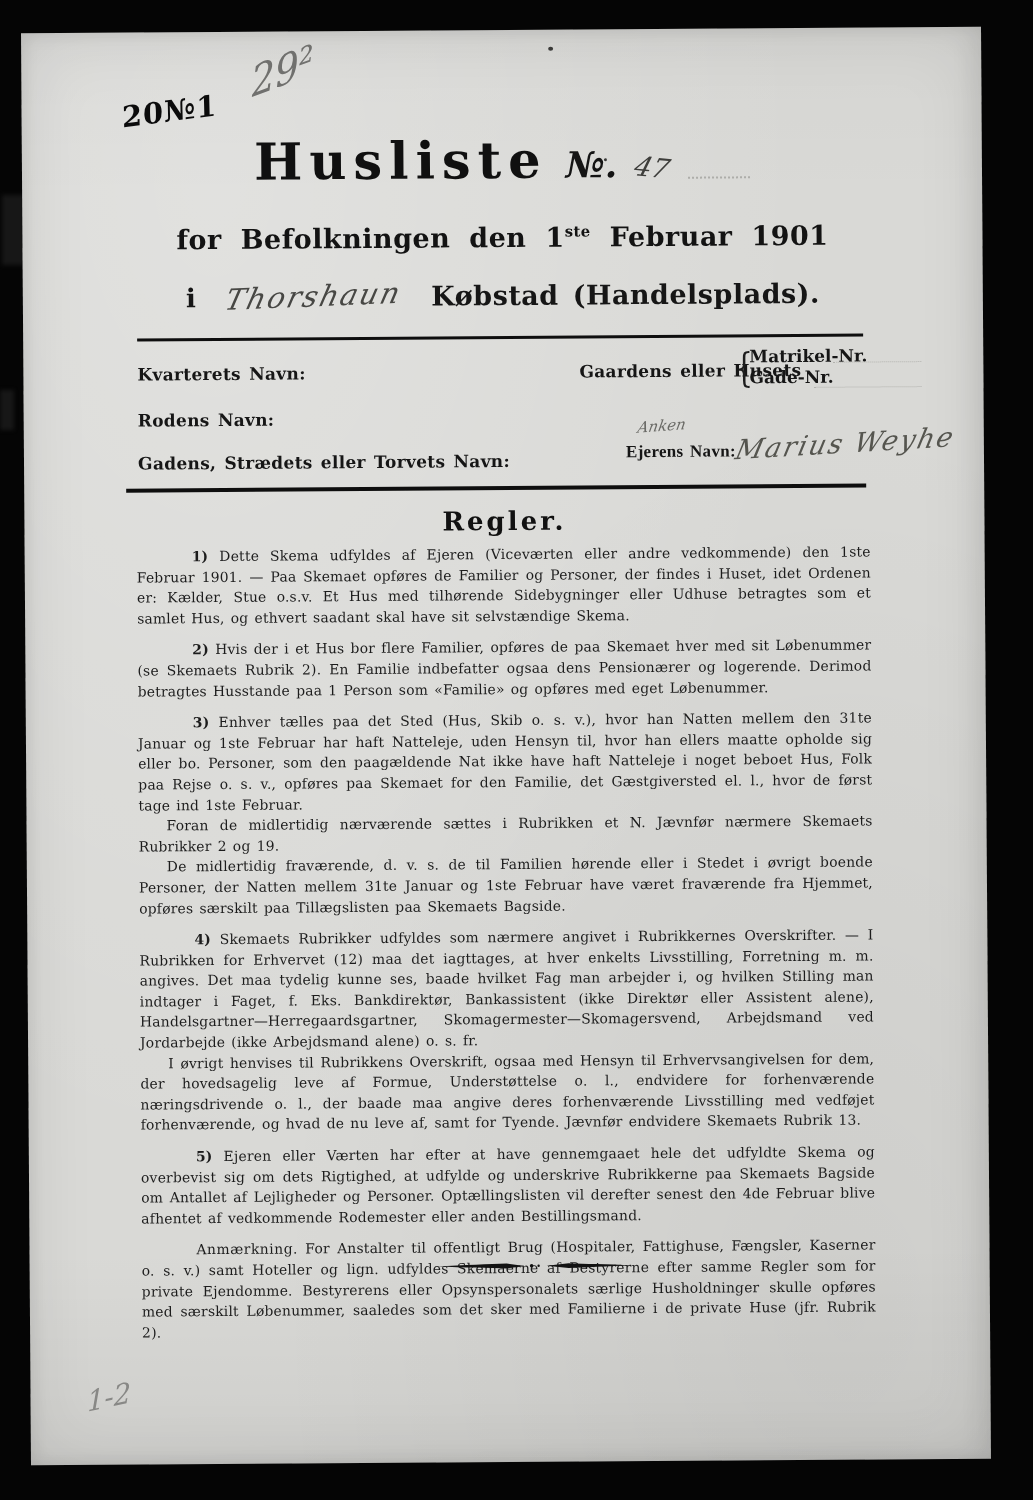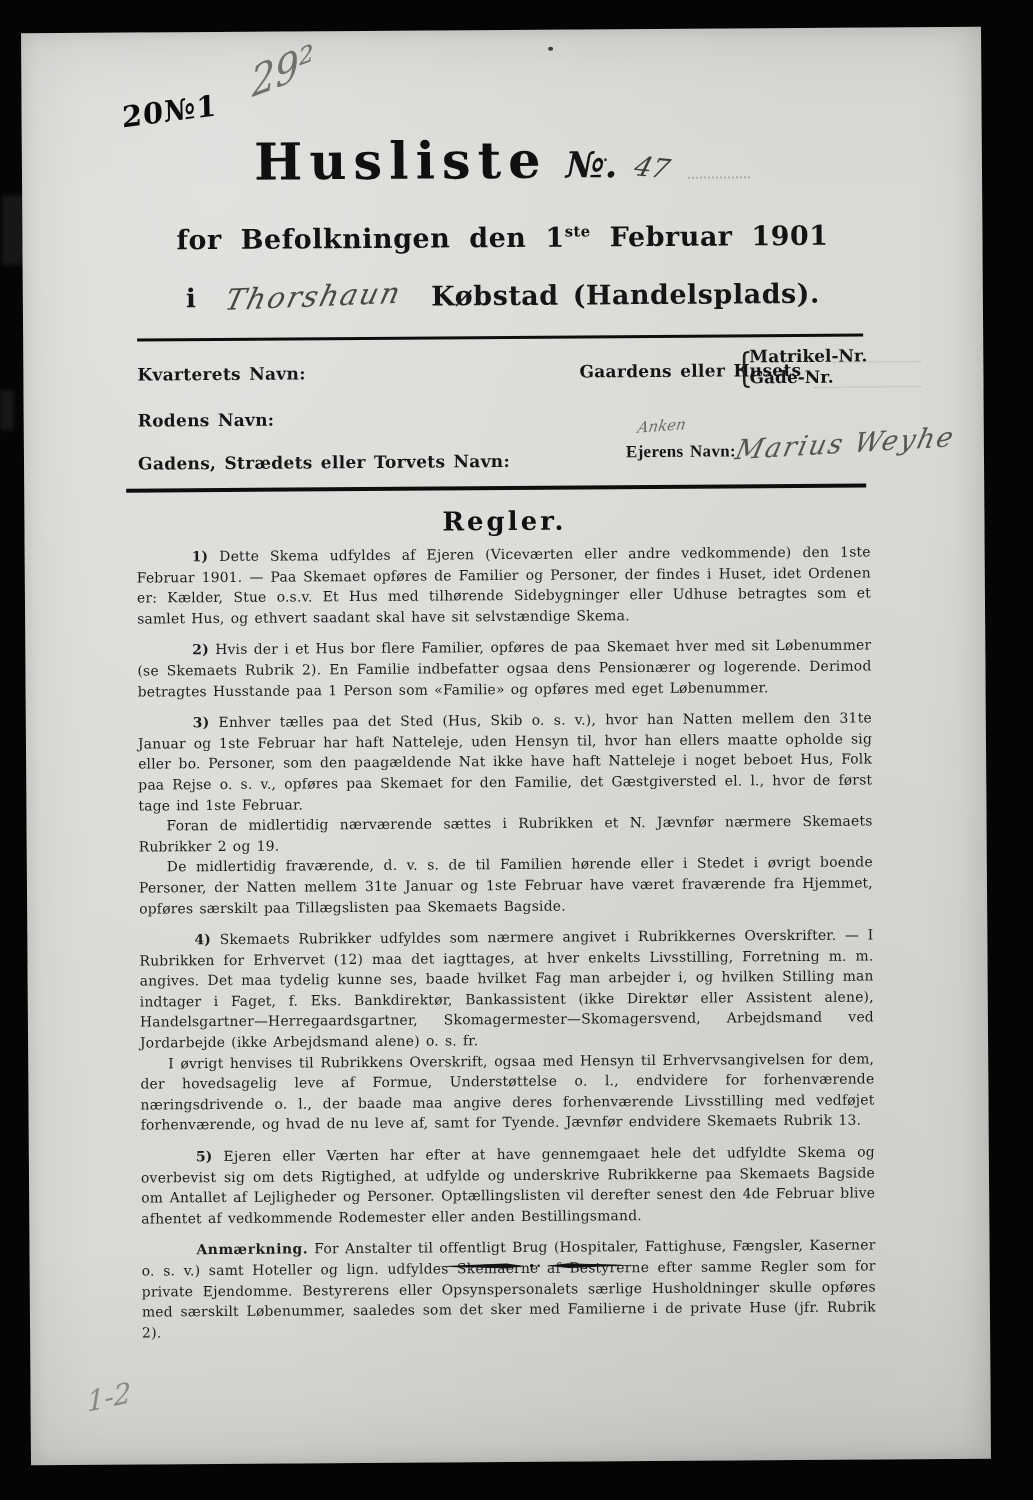--- a/index.html
+++ b/index.html
@@ -45,21 +45,21 @@
   .hand-name{font-size:27px;letter-spacing:2px;transform:rotate(-3deg) skewX(-16deg);}
   
   .regler-head{left:0;top:476px;width:960px;text-align:center;font-size:26px;font-weight:bold;
                letter-spacing:3px;color:#111;}
   .rules{left:112px;top:514px;width:734px;font-size:13.9px;line-height:20.6px;
          text-align:justify;color:#1c1c1c;letter-spacing:.2px;word-spacing:1.5px;}
   .rules p{margin:0 0 0 0;text-indent:55px;}
   .rules p.gap{margin-top:11px;}
   .rules p.cont{text-indent:28px;}
   .rnum{font-weight:bold;}
-  .anm-lead{font-weight:bold;letter-spacing:.5px;}
+  .anm-lead{font-weight:normal;letter-spacing:.5px;}
   
   .speck{background:#3a3a38;border-radius:50%;}
   .ghost{background:#1c1c1c;filter:blur(2px);opacity:.8;}
   .ornament{left:405px;top:1228px;}
 </style>
 </head>
 <body>
 
 <div class="stage">
 

